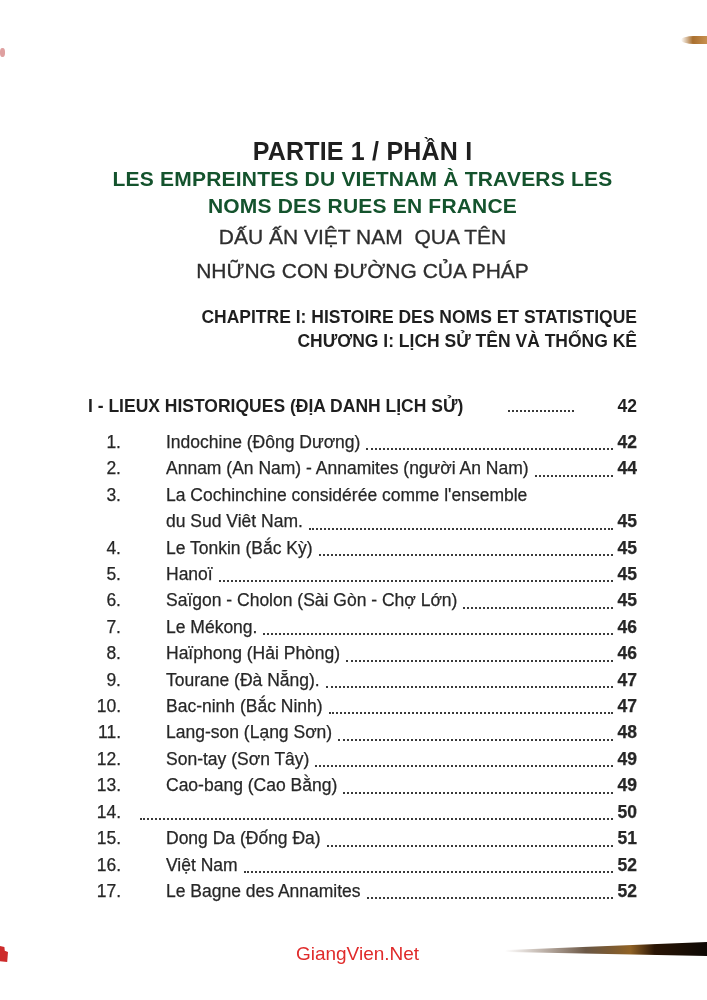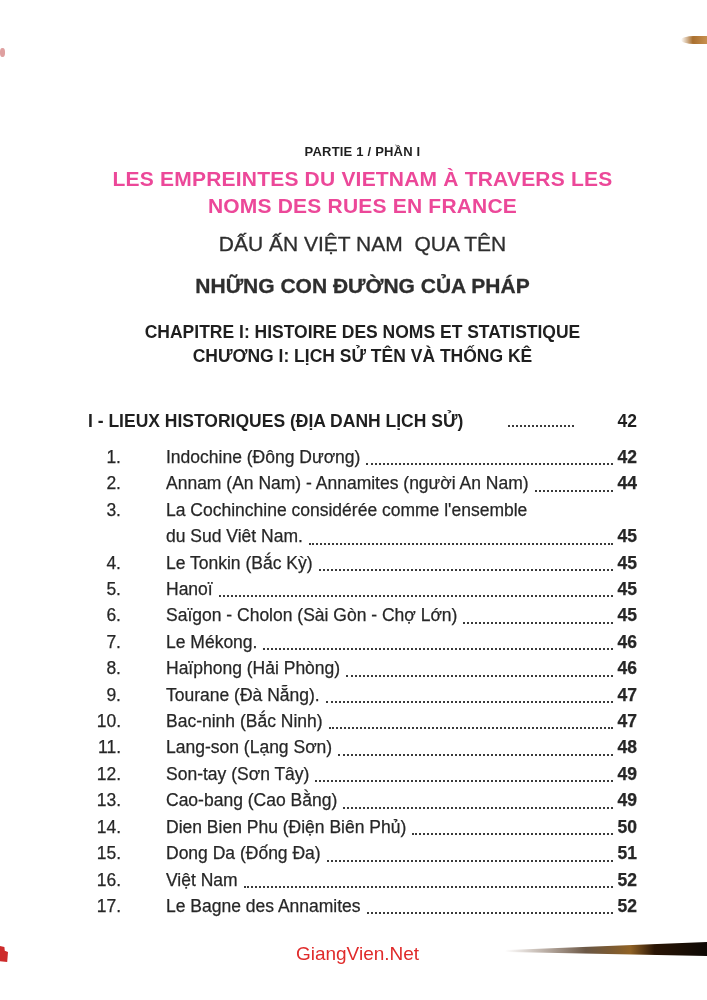--- a/index.html
+++ b/index.html
@@ -8,25 +8,25 @@
     background:#ffffff;
     position:relative;
     overflow:hidden;
     font-family:"Liberation Sans","DejaVu Sans",sans-serif;
     color:#262626;
   }
   .content{
     position:absolute;left:88px;top:138px;width:549px;
   }
   .center{text-align:center;}
-  .part-title{font-size:13px;font-weight:700;line-height:27px;letter-spacing:.2px;color:#1f1f1f;}
-  .title-fr{font-size:21px;font-weight:700;line-height:27px;letter-spacing:.2px;color:#ec4899;}
-  .title-vi{font-size:21px;font-weight:400;line-height:26px;margin-top:12px;color:#2e2e2e;-webkit-text-stroke:.3px #2e2e2e;}
+  .part-title{font-size:25px;font-weight:700;line-height:27px;letter-spacing:.2px;color:#1f1f1f;}
+  .title-fr{font-size:21px;font-weight:700;line-height:27px;letter-spacing:.2px;color:#14532d;}
+  .title-vi{font-size:21px;font-weight:400;line-height:26px;margin-top:5px;color:#2e2e2e;-webkit-text-stroke:.3px #2e2e2e;}
   .keep-space{white-space:pre;}
-  .chapter{font-size:17.5px;font-weight:700;line-height:20px;margin-top:23px;color:#1f1f1f;}
+  .chapter{font-size:17.5px;font-weight:700;line-height:20px;margin-top:23px;color:#1f1f1f;text-align:right;}
 
   .section-row{display:flex;margin-top:44px;font-size:17.5px;font-weight:700;line-height:22px;color:#1f1f1f;gap:39px;}
   .section-row .label{white-space:nowrap;}
 
   .toc-list{margin-top:12px;}
   .toc-row{display:flex;font-size:17.5px;font-weight:500;line-height:26.4px;-webkit-text-stroke:.25px #2c2c2c;}
   .num{width:33px;text-align:right;padding-right:13px;flex:none;}
   .txt{white-space:nowrap;margin-left:32px;}
   .dots{flex:1;border-bottom:2.5px dotted #3a3a3a;margin:0 2px 5px 6px;min-width:12px;}
   .section-row .dots{border-bottom:2.5px dotted #3a3a3a;margin:0 2px 5px 6px;}
@@ -65,21 +65,21 @@
     </defs>
     <polygon points="0,9 202,1 202,15 0,11" fill="url(#g1)"></polygon>
   </svg>
 </div>
 
 <div class="content">
   <div class="center part-title">PARTIE 1 / PHẦN I</div>
   <div class="center title-fr">LES EMPREINTES DU VIETNAM À TRAVERS LES</div>
   <div class="center title-fr">NOMS DES RUES EN FRANCE</div>
   <div class="center title-vi keep-space">DẤU ẤN VIỆT NAM  QUA TÊN</div>
-  <div class="center title-vi" style="margin-top:16px;font-weight:bold;">NHỮNG CON ĐƯỜNG CỦA PHÁP</div>
+  <div class="center title-vi" style="margin-top:8px;">NHỮNG CON ĐƯỜNG CỦA PHÁP</div>
   <div class="center chapter">CHAPITRE I: HISTOIRE DES NOMS ET STATISTIQUE</div>
   <div class="center chapter" style="margin-top:4px;">CHƯƠNG I: LỊCH SỬ TÊN VÀ THỐNG KÊ</div>
 
   <div class="section-row">
     <span class="label">I - LIEUX HISTORIQUES (ĐỊA DANH LỊCH SỬ)</span>
     <span class="dots"></span>
     <span class="pg">42</span>
   </div>
 
   <div class="toc-list">
@@ -161,21 +161,20 @@
     <span class="pg">49</span>
   </div>
       <div class="toc-row">
     <span class="num">13.</span>
     <span class="txt">Cao-bang (Cao Bằng)</span>
     <span class="dots"></span>
     <span class="pg">49</span>
   </div>
       <div class="toc-row">
     <span class="num">14.</span>
-    <span class="txt">Dien Bien Phu (Điện Biên Phủ)</span>
     <span class="dots"></span>
     <span class="pg">50</span>
   </div>
       <div class="toc-row">
     <span class="num">15.</span>
     <span class="txt">Dong Da (Đống Đa)</span>
     <span class="dots"></span>
     <span class="pg">51</span>
   </div>
       <div class="toc-row">

